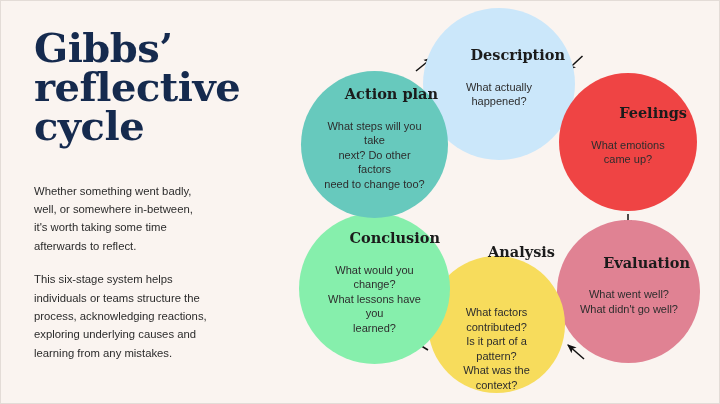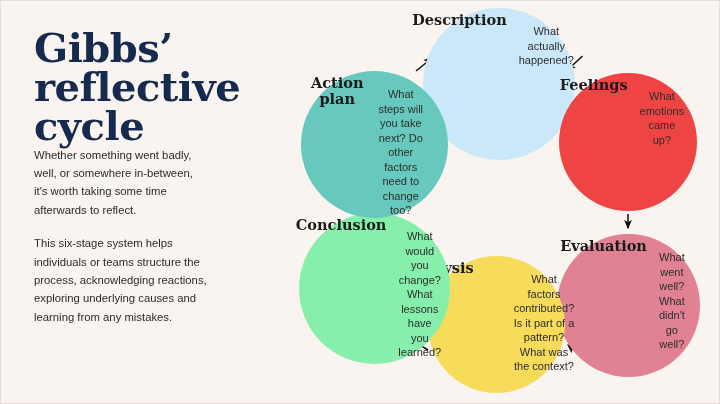--- a/index.html
+++ b/index.html
@@ -38,37 +38,37 @@
     white-space: pre-line;
   }
   .body-para {
     font-family: "Liberation Sans", sans-serif;
     color: #2b2b2b;
     font-size: 11.3px;
     line-height: 1.63;
     margin: 0;
     white-space: pre-line;
   }
-  #para-1 { }
+  #para-1 { margin-top: 36px; }
   #para-2 { margin-top: 15px; }
 
   
   #cycle {
     position: absolute;
     left: 282px;
     top: 0px;
     width: 438px;
     height: 404px;
   }
   .node {
     position: absolute;
     border-radius: 50%;
     display: flex;
-    flex-direction: row;
-    align-items: flex-start;
+    flex-direction: column;
+    align-items: flex-end;
     justify-content: center;
     text-align: center;
     box-sizing: border-box;
     padding: 4px 10px;
   }
   .node-title {
     font-family: "DejaVu Serif", serif;
     font-weight: bold;
     color: #1b1b1b;
     font-size: 14.5px;
@@ -80,21 +80,21 @@
     color: #2d2d2d;
     font-size: 11px;
     line-height: 1.32;
     margin: 12px;
     white-space: pre-line;
   }
 
   
   #node-description { left: 141px; top: 8px;   width: 152px; height: 152px; }
   #node-feelings    { left: 277px; top: 73px;  width: 138px; height: 138px; }
-  #node-evaluation  { left: 275px; top: 234px; width: 143px; height: 143px; }
+  #node-evaluation  { left: 275px; top: 220px; width: 143px; height: 143px; }
   #node-analysis    { left: 146px; top: 256px; width: 137px; height: 137px; }
   #node-conclusion  { left: 17px;  top: 213px; width: 151px; height: 151px; }
   #node-actionplan  { left: 19px;  top: 71px;  width: 147px; height: 147px; }
 
   #arrows {
     position: absolute;
     left: 0; top: 0;
     width: 438px; height: 404px;
     pointer-events: none;
   }

